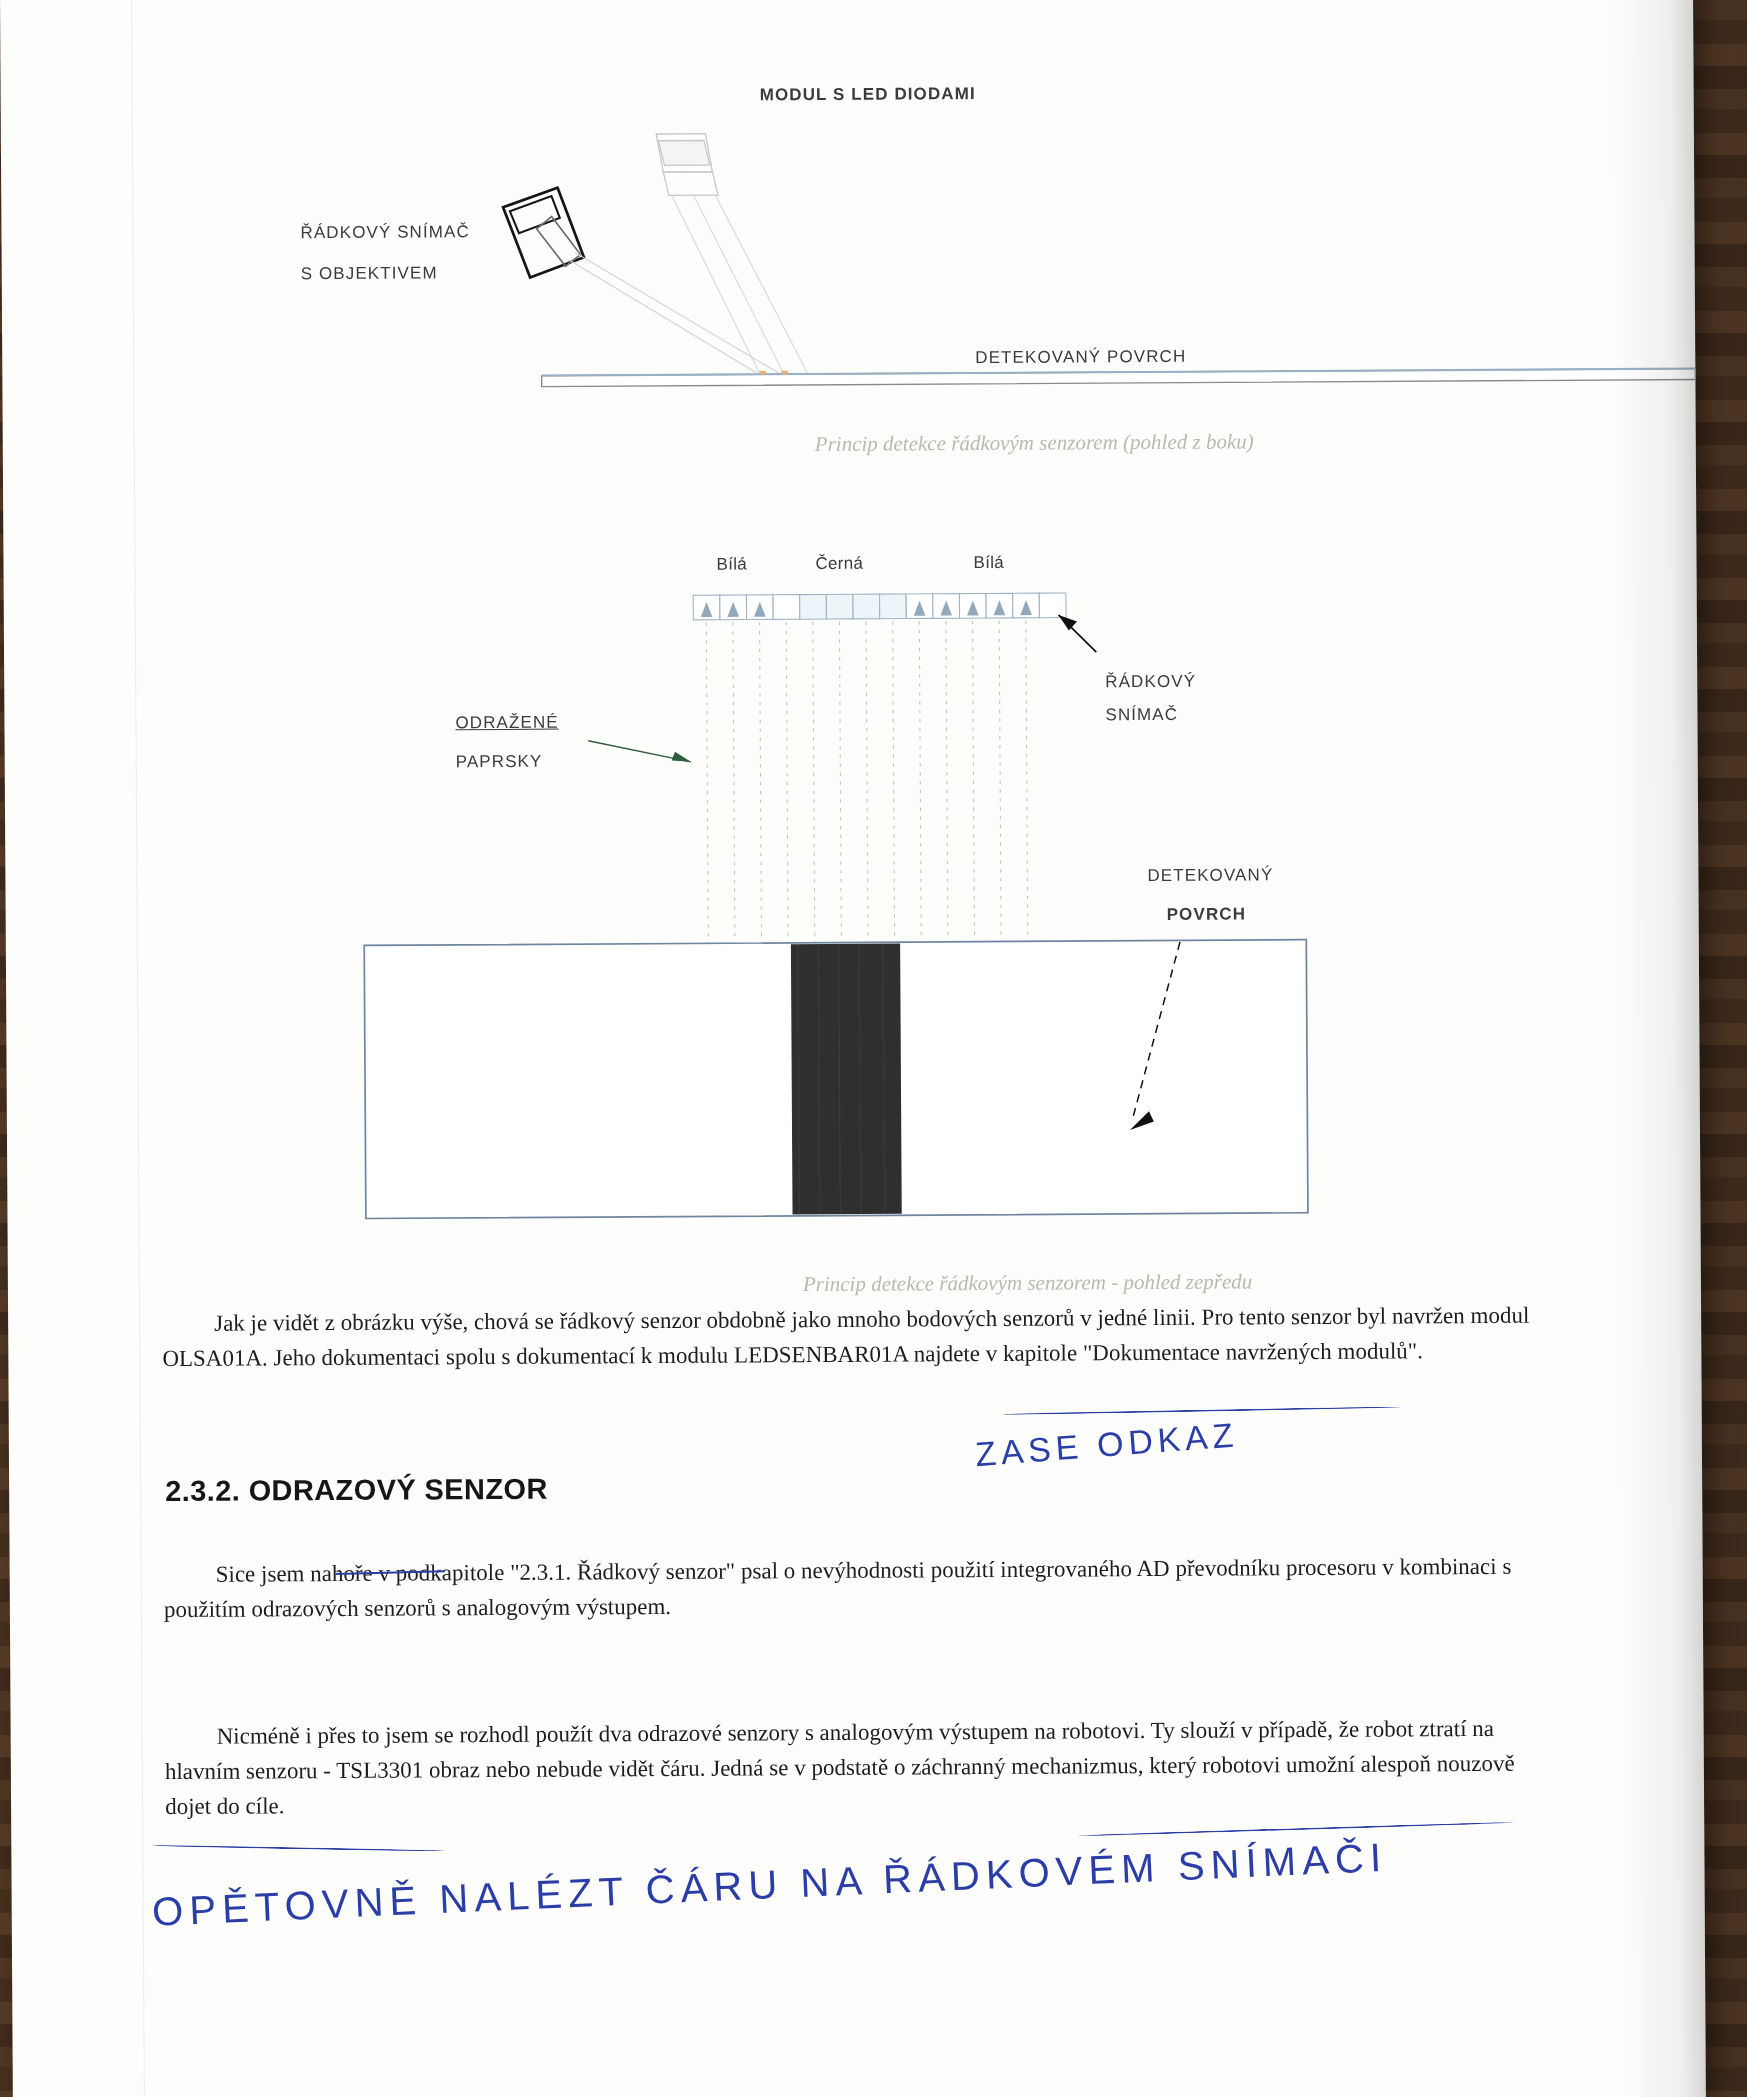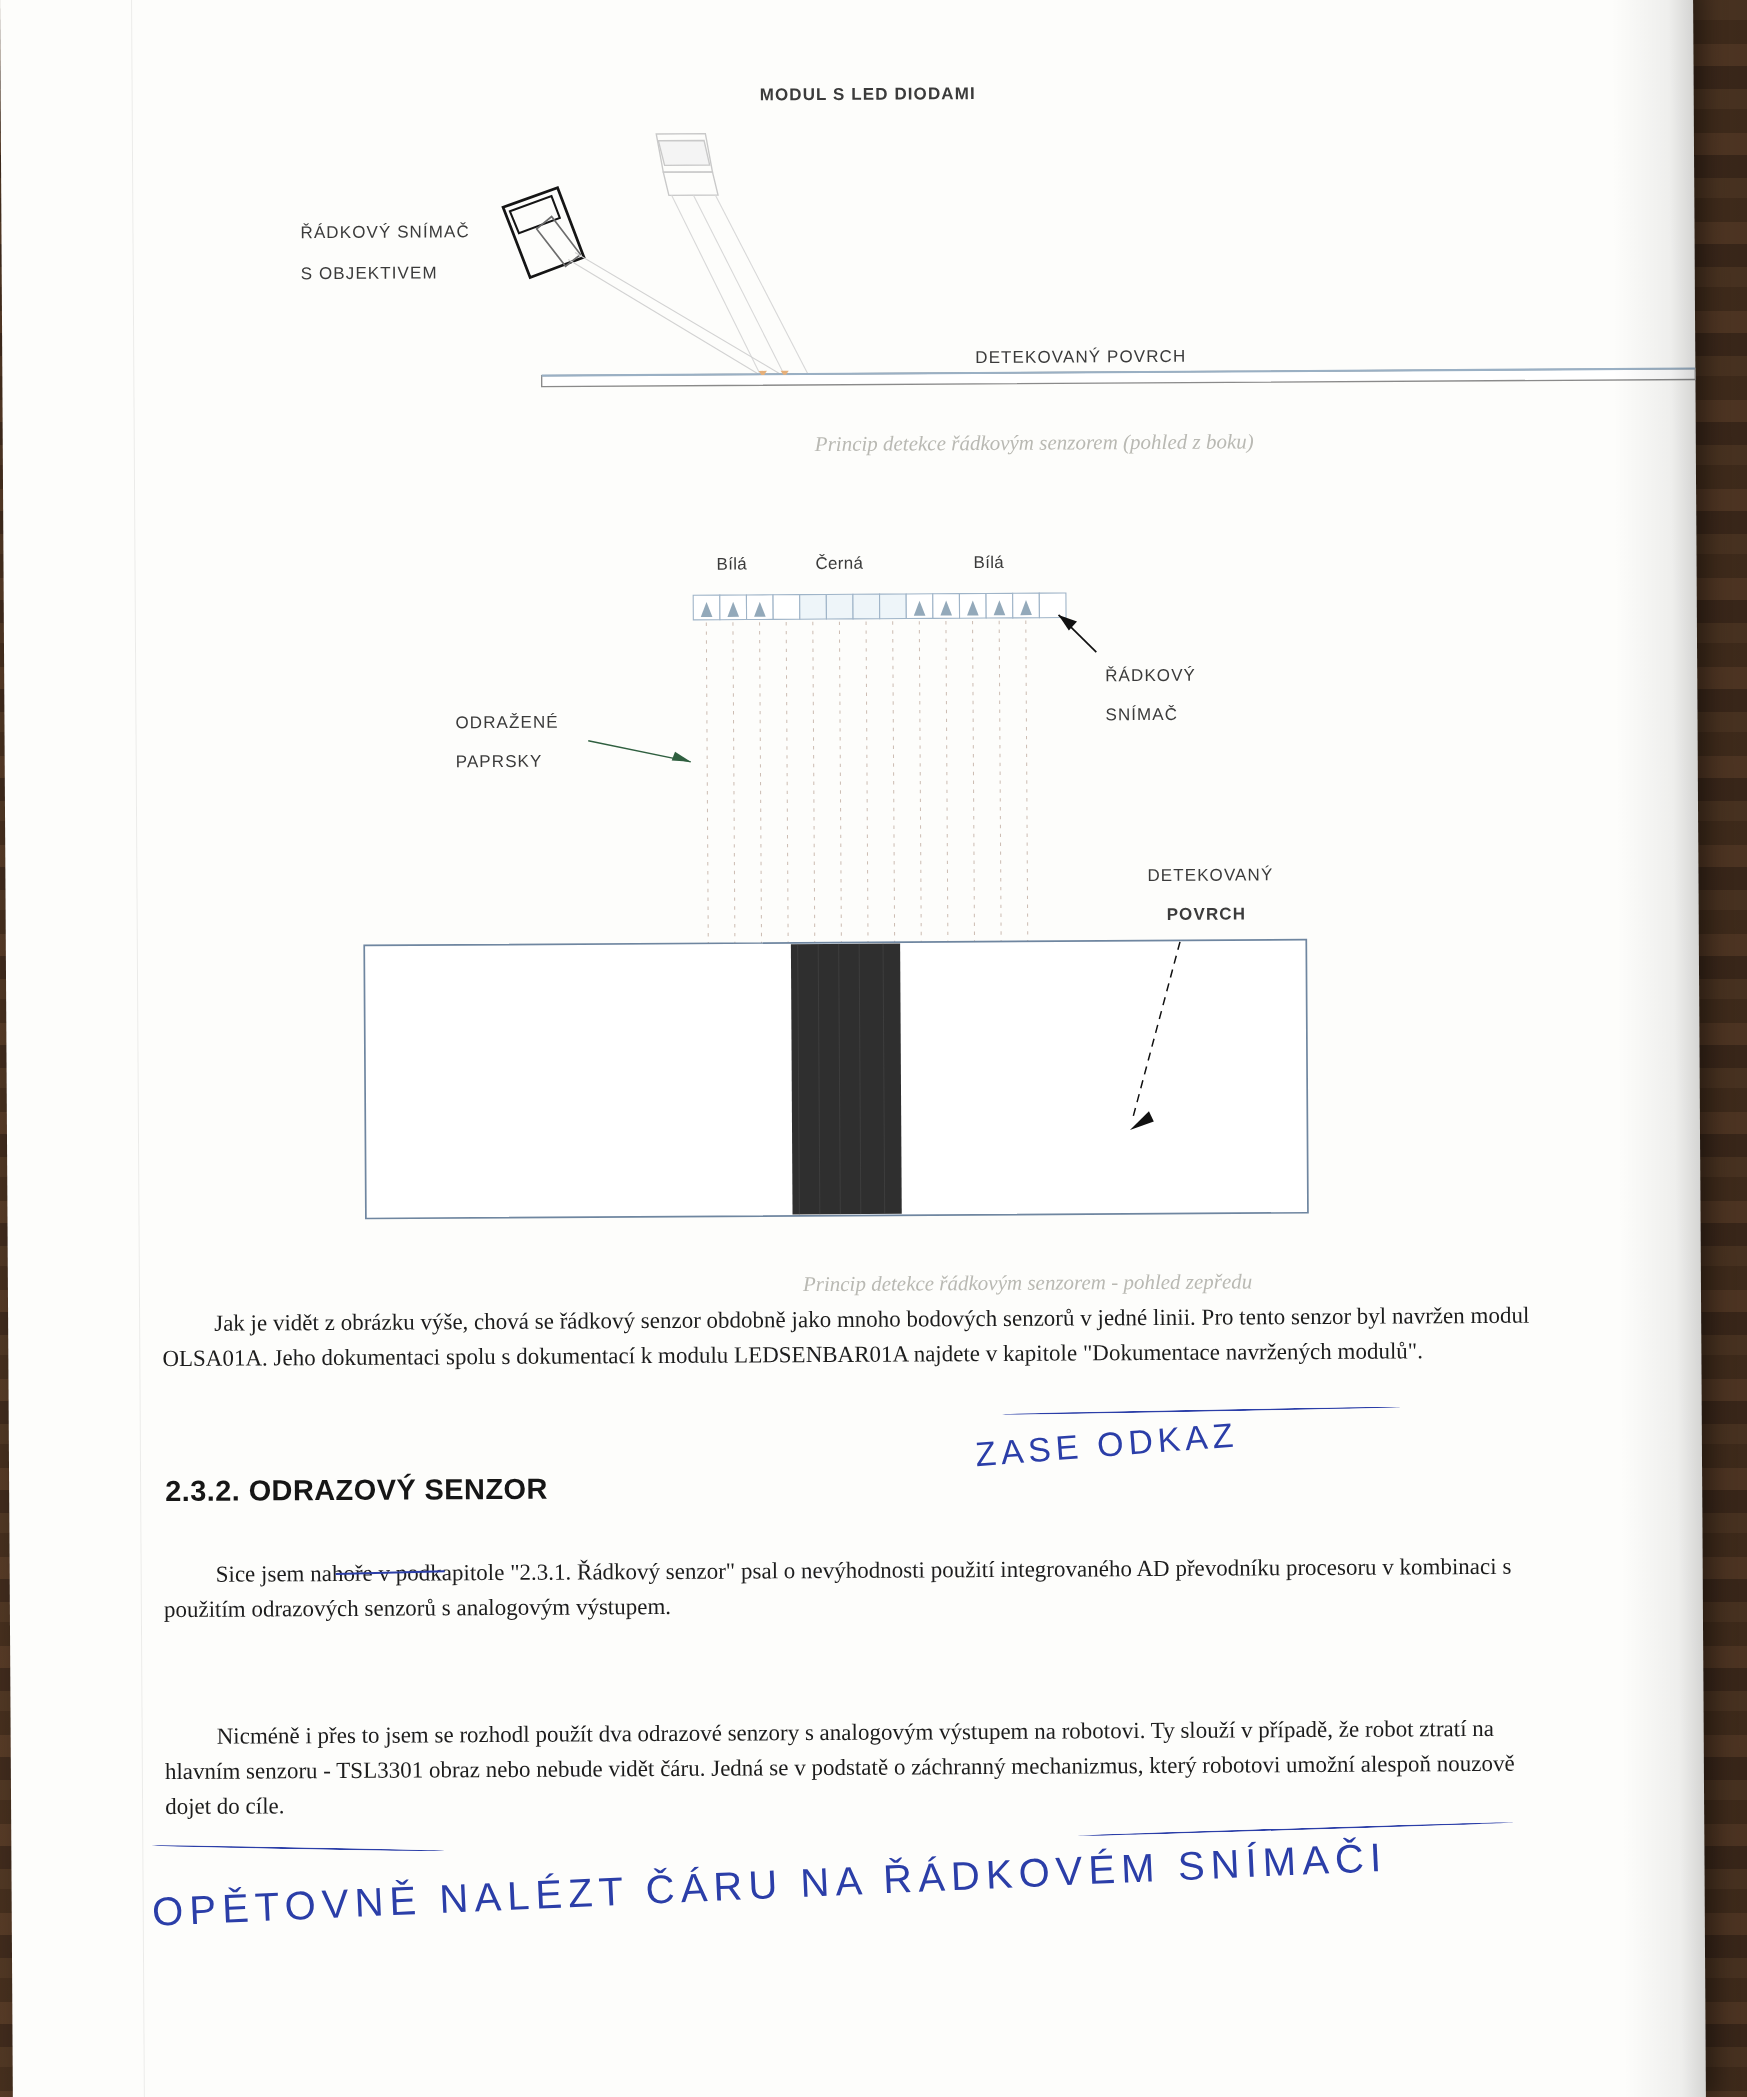--- a/index.html
+++ b/index.html
@@ -202,24 +202,24 @@
 
     <div class="caption" style="left:812px; top:444px;">Princip detekce řádkovým senzorem (pohled z boku)</div>
   </div>
 
   <div id="fig2" class="fig">
 
     <div class="dlabel" style="left:713px; top:44px; letter-spacing:0.3px;">Bílá</div>
     <div class="dlabel" style="left:812px; top:44px; letter-spacing:0.3px;">Černá</div>
     <div class="dlabel" style="left:970px; top:44px; letter-spacing:0.3px;">Bílá</div>
 
-    <div class="dlabel" style="left:1101px; top:158px;">ŘÁDKOVÝ</div>
+    <div class="dlabel" style="left:1101px; top:164px;">ŘÁDKOVÝ</div>
     <div class="dlabel" style="left:1101px; top:197px;">SNÍMAČ</div>
 
-    <div class="dlabel" style="left:451px; top:201px;">ODRAŽENÉ</div>
+    <div class="dlabel" style="left:451px; top:201px;text-decoration:underline;">ODRAŽENÉ</div>
     <div class="dlabel" style="left:451px; top:240px;">PAPRSKY</div>
 
     <div class="dlabel" style="left:1142px; top:358px;">DETEKOVANÝ</div>
     <div class="dlabel" style="left:1161px; top:397px;font-weight:bold;">POVRCH</div>
 
     <svg width="1693" height="758" style="position:absolute;left:0;top:0;" viewBox="0 0 2480 1110">
 
       <g>
 
         <g stroke="#9fb4c8" stroke-width="1.6" fill="#ffffff">

